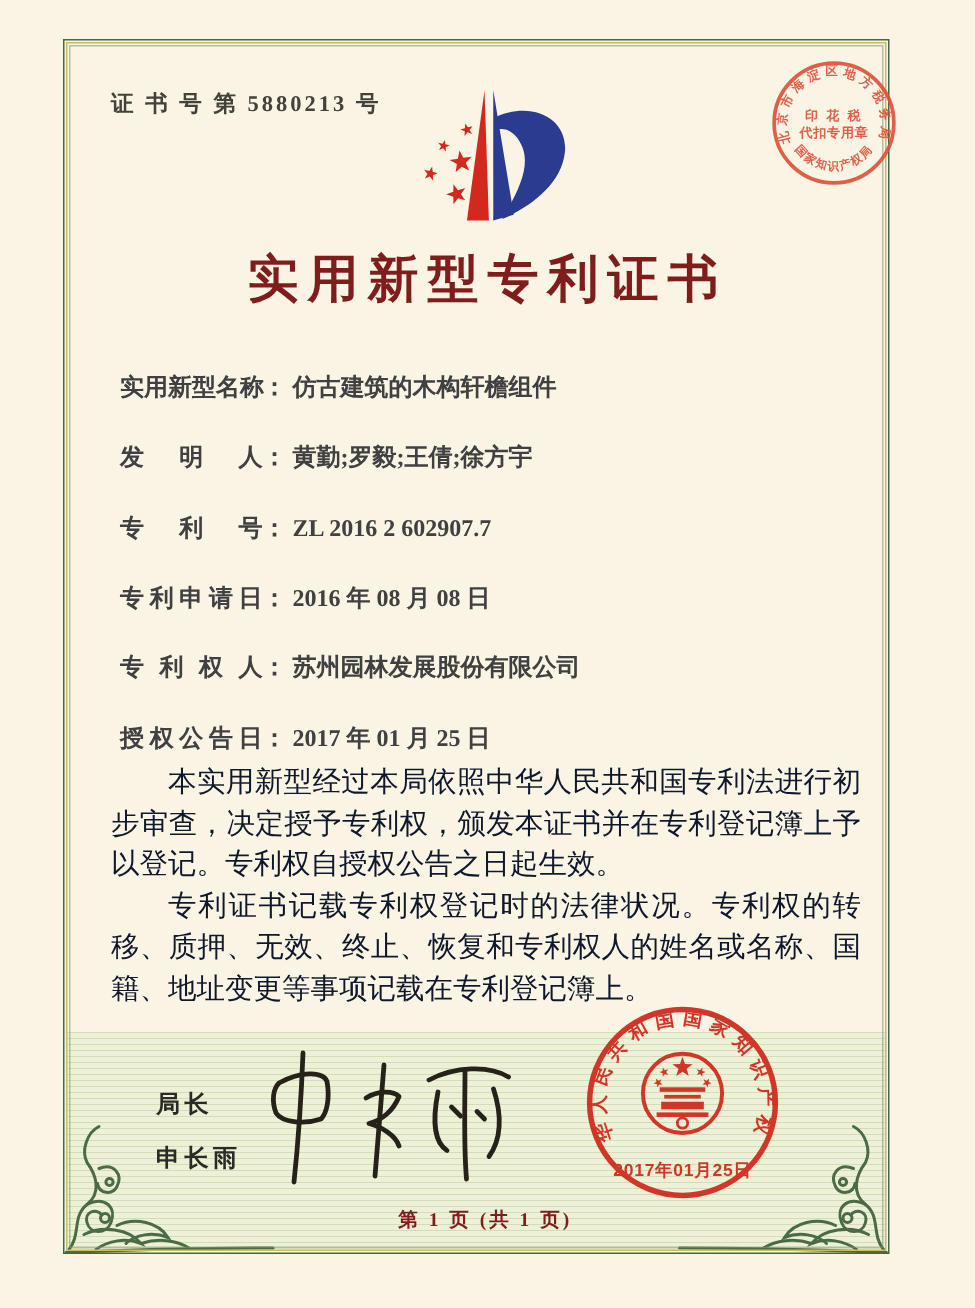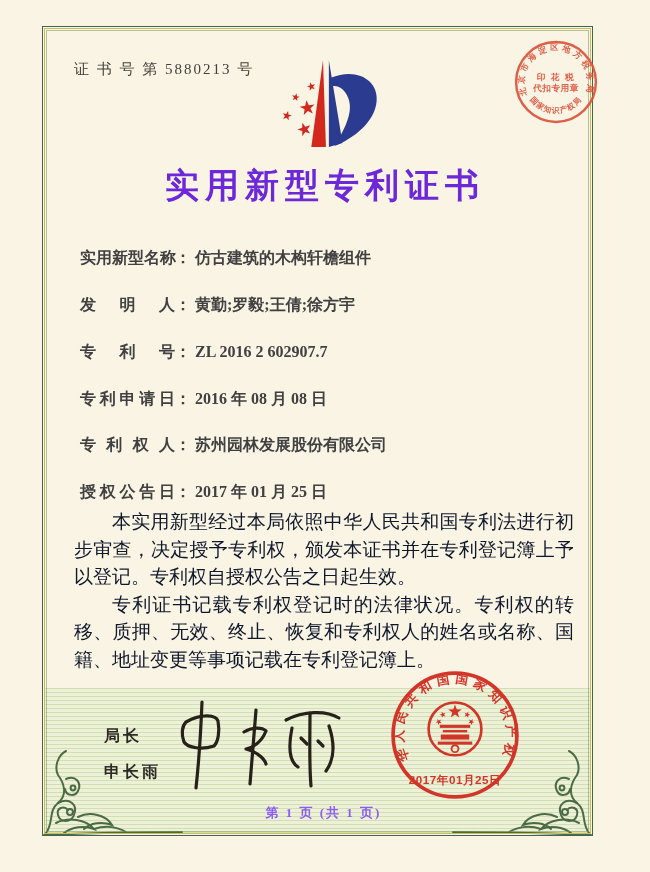--- a/index.html
+++ b/index.html
@@ -24,27 +24,27 @@
   .band{
     position:absolute;left:44px;right:59px;top:688px;bottom:38px;
     background:
       repeating-linear-gradient(180deg,
         rgba(150,175,95,.30) 0 1px,
         rgba(235,240,215,.20) 1px 4px),
       #edf1d8;
   }
   .cert-no{
     position:absolute;left:74px;top:60px;
-    font-size:15px;letter-spacing:2px;color:#44413a;font-weight:400;
+    font-size:15px;letter-spacing:2px;color:#44413a;font-weight:700;
   }
   .logo{position:absolute;left:245px;top:54px;width:156px;height:108px;}
   .tax-stamp{position:absolute;left:512px;top:38px;width:88px;height:88px;opacity:.9;}
   .title{
     position:absolute;left:0;right:0;top:163px;text-align:center;
-    font-size:34px;font-weight:700;letter-spacing:6px;color:#6d28d9;
+    font-size:34px;font-weight:700;letter-spacing:6px;color:#7f1d1d;
   }
   .field{position:absolute;left:80px;right:66px;font-size:16px;color:#404040;font-weight:600;white-space:nowrap;}
   .field .lab{display:inline-block;width:95px;text-align:justify;text-align-last:justify;}
   .field .col{display:inline-block;margin-right:4px;}
   .f0{top:248px}.f1{top:295px}.f2{top:342px}.f3{top:389px}.f4{top:435px}.f5{top:482px}
   .body-text{
     position:absolute;left:74px;right:76px;top:508px;
     font-size:19px;line-height:27.5px;text-align:justify;color:#0f172a;
   }
   .body-text p{margin:0;text-indent:2em;}
@@ -53,21 +53,21 @@
     font-family:"Liberation Sans","DejaVu Sans",sans-serif;letter-spacing:3px;text-align:center;
   }
   .signer.t{top:726px}.signer.n{top:762px}
   .signature{position:absolute;left:158px;top:698px;width:195px;height:100px;}
   .office-seal{position:absolute;left:388px;top:668px;width:134px;height:134px;opacity:.93;}
   .flourish{position:absolute;width:150px;height:95px;}
   .flourish.bl{left:34px;top:745px;}
   .flourish.br{right:49px;top:745px;transform:scaleX(-1);}
   .footer{
     position:absolute;left:42px;right:57px;top:804px;text-align:center;
-    font-size:13px;letter-spacing:2px;color:#8b5cf6;font-weight:600;padding-left:12px;
+    font-size:13px;letter-spacing:2px;color:#7f1d1d;font-weight:600;padding-left:12px;
   }
 </style>
 </head>
 <body>
 
 <div class="page">
 
   <div class="band"></div>
 
   <svg class="flourish bl" viewBox="0 0 150 95">

